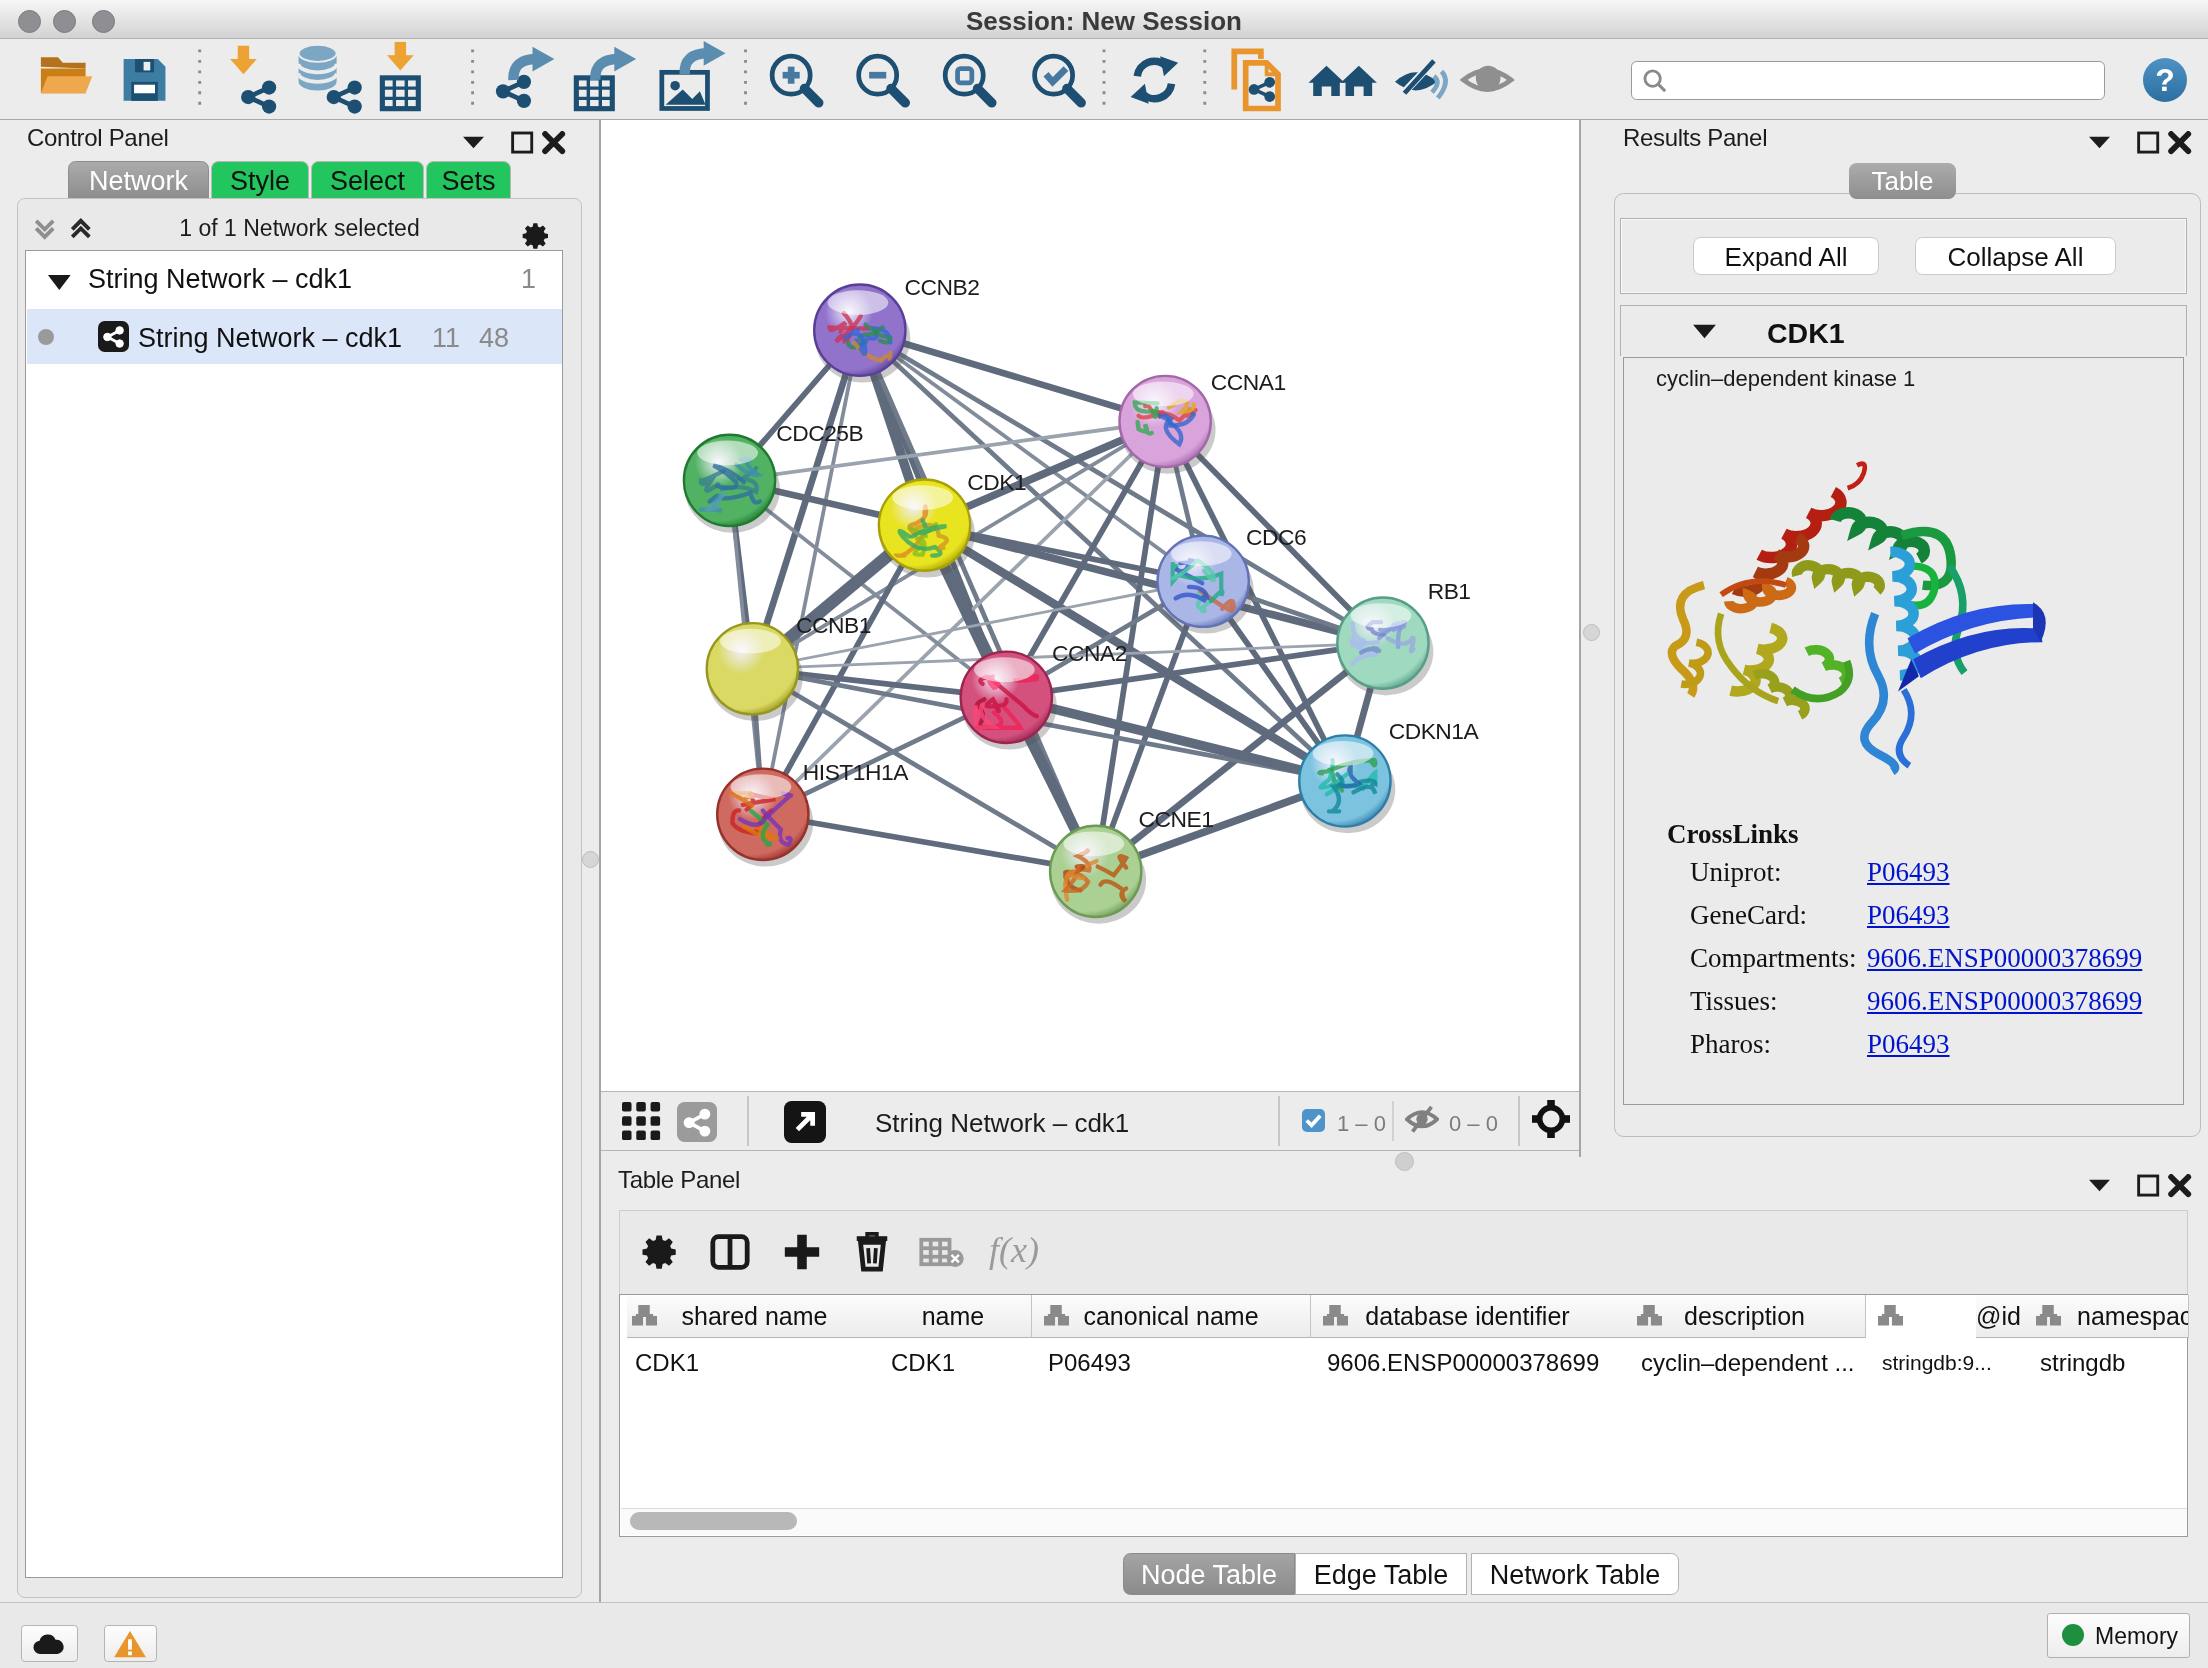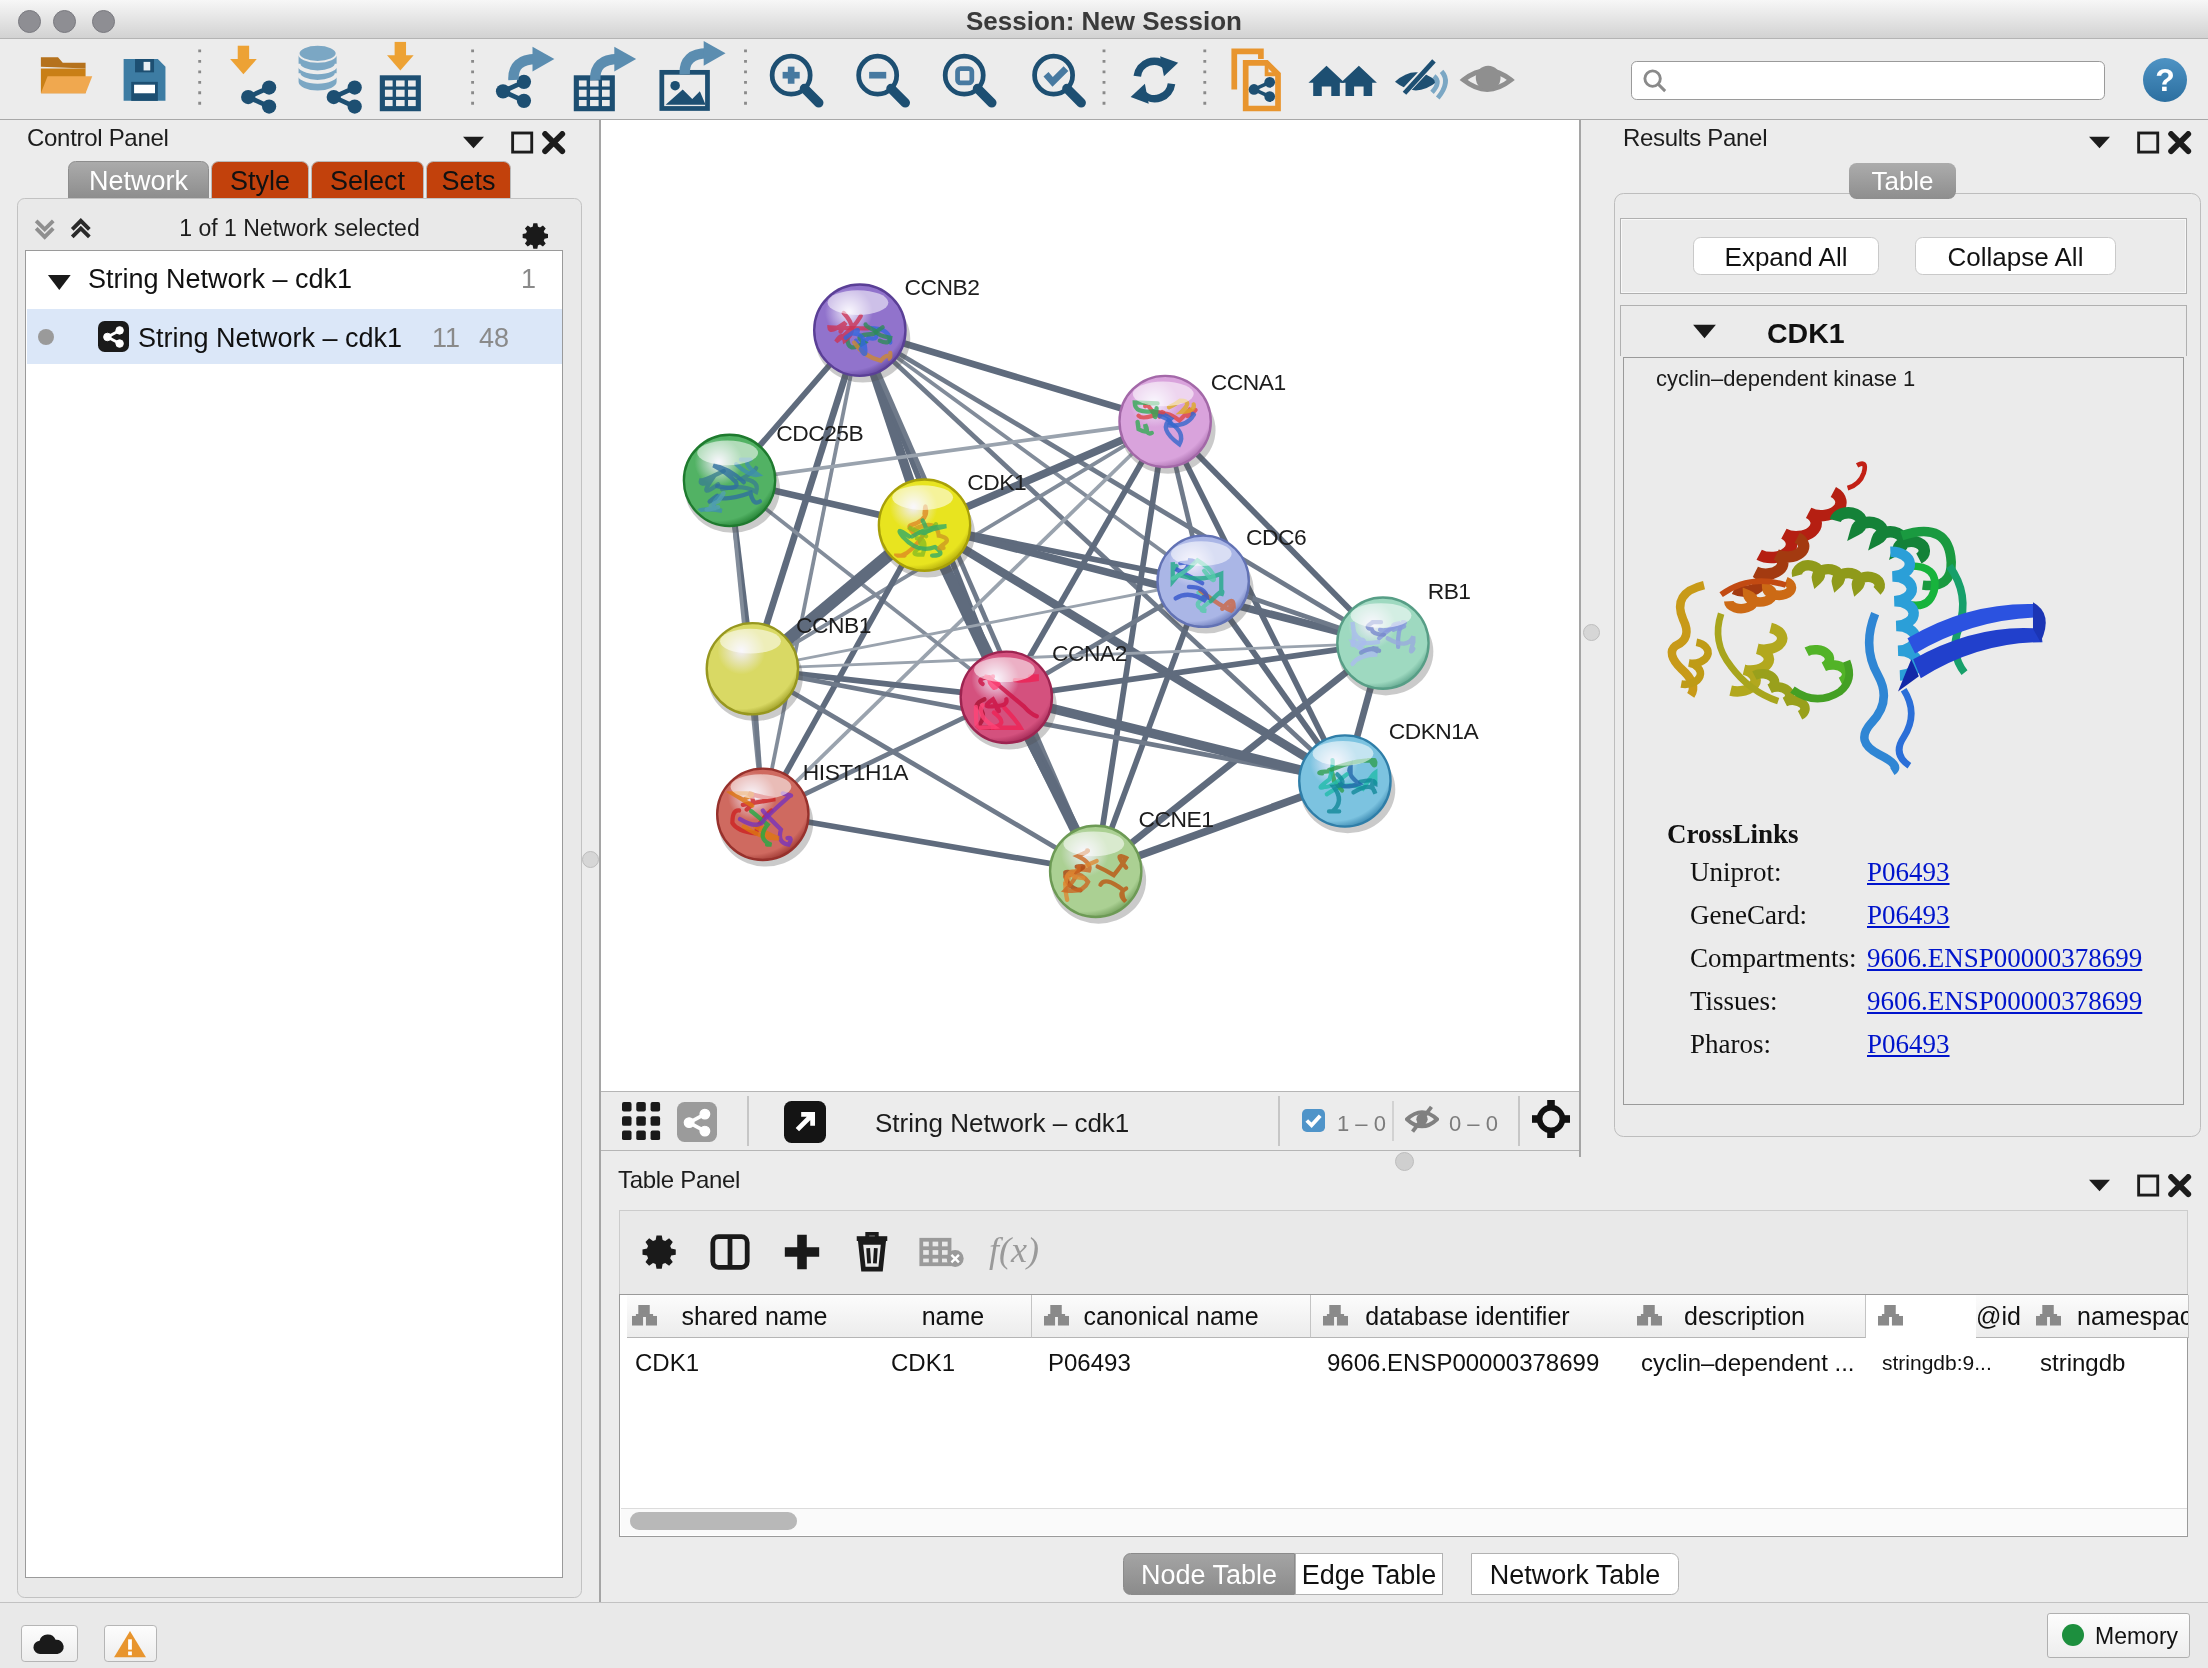--- a/index.html
+++ b/index.html
@@ -1,18 +1,18 @@
 <!DOCTYPE html>
 <html style="font-size:15px"><head><meta charset="utf-8"><title>Session: New Session</title><style>
 html,body{margin:0;padding:0;width:2208px;height:1668px;overflow:hidden;
  font-family:"Liberation Sans",sans-serif;background:#ececec;}
 .abs{position:absolute;}
 .panel-title{font-size:24px;color:#1c1c1c;letter-spacing:-0.3px;}
 .tab{position:absolute;top:161px;height:38px;line-height:38px;text-align:center;
- font-size:27px;border:1px solid #b9b9b9;border-radius:7.6px 7.6px 0 0;background:#c2410c;color:#111;box-sizing:border-box}
+ font-size:27px;border:1px solid #b9b9b9;border-radius:7.6px 7.6px 0 0;background:#22c55e;color:#111;box-sizing:border-box}
 .tabsel{background:linear-gradient(#ababab,#8d8d8d);color:#fff;border-color:#8d8d8d;}
 .btab{position:absolute;height:42px;line-height:42px;text-align:center;font-size:27px;
  border:1px solid #b2b2b2;background:#fff;color:#111;box-sizing:border-box;}
 a.lnk{color:#0014cc;text-decoration:underline;}
 </style></head><body>
 
 <div class="abs" style="left:0;top:0;width:2208px;height:39px;
  background:linear-gradient(#f7f7f7,#d2d2d2);border-bottom:1.9px solid #b4b4b4;box-sizing:border-box"></div>
 <div class="abs" style="left:0;top:0;width:2208px;height:39px;text-align:center;
  font-size:26px;font-weight:bold;color:#3a3a3a;line-height:43px">Session: New Session</div>
@@ -724,21 +724,21 @@
         <rect x="16" y="13" width="9" height="7" fill="#8a8a8a"></rect>
         <path d="M12.5 8 L12.5 11 M5.5 13 L5.5 11 L20.5 11 L20.5 13"></path>
       </g>
     </svg></div>
 <div class="abs" style="left:2040px;top:1343px;width:146px;height:40px;font-size:24px;color:#111;line-height:40px;overflow:hidden;white-space:nowrap">stringdb</div>
 <div class="abs" style="left:621px;top:1508px;width:1566px;height:26px;background:#fafafa;border-top:1px solid #dcdcdc"></div>
 <div class="abs" style="left:630px;top:1512px;width:167px;height:18px;background:#b8b8b8;border-radius:9.5px"></div>
 
 <div class="btab" style="left:1123px;top:1553px;width:172px;border-radius:7.6px 0 0 7.6px;
  background:linear-gradient(#a4a4a4,#8b8b8b);color:#fff;border-color:#8b8b8b">Node Table</div>
-<div class="btab" style="left:1295px;top:1553px;width:148px">Edge Table</div>
+<div class="btab" style="left:1295px;top:1553px;width:172px">Edge Table</div>
 <div class="btab" style="left:1471px;top:1553px;width:208px;border-radius:0 7.6px 7.6px 0">Network Table</div>
 
 <div class="abs" style="left:0;top:1602px;width:2208px;height:67px;background:#e9e9e9;border-top:1.9px solid #c2c2c2;box-sizing:border-box"></div>
 <div class="abs" style="left:21px;top:1625px;width:57px;height:37px;background:linear-gradient(#fdfdfd,#ededed);border:1.9px solid #b5b5b5;border-radius:3.8px;box-sizing:border-box"></div>
 <svg class="abs" style="left:32px;top:1633px" width="34" height="23" viewBox="0 0 36 24">
  <path d="M9 22 a7 7 0 0 1 -1 -14 a9 9 0 0 1 17 -1 a6.5 6.5 0 0 1 2 15 Z" fill="#1a1a1a"></path>
   </svg>
 <div class="abs" style="left:104px;top:1625px;width:53px;height:37px;background:linear-gradient(#fdfdfd,#ededed);border:1.9px solid #b5b5b5;border-radius:3.8px;box-sizing:border-box"></div>
 <svg class="abs" style="left:113px;top:1629px" width="34" height="30" viewBox="0 0 36 32">
  <path d="M18 2 L35 30 L1 30 Z" fill="#e8952e"></path>

